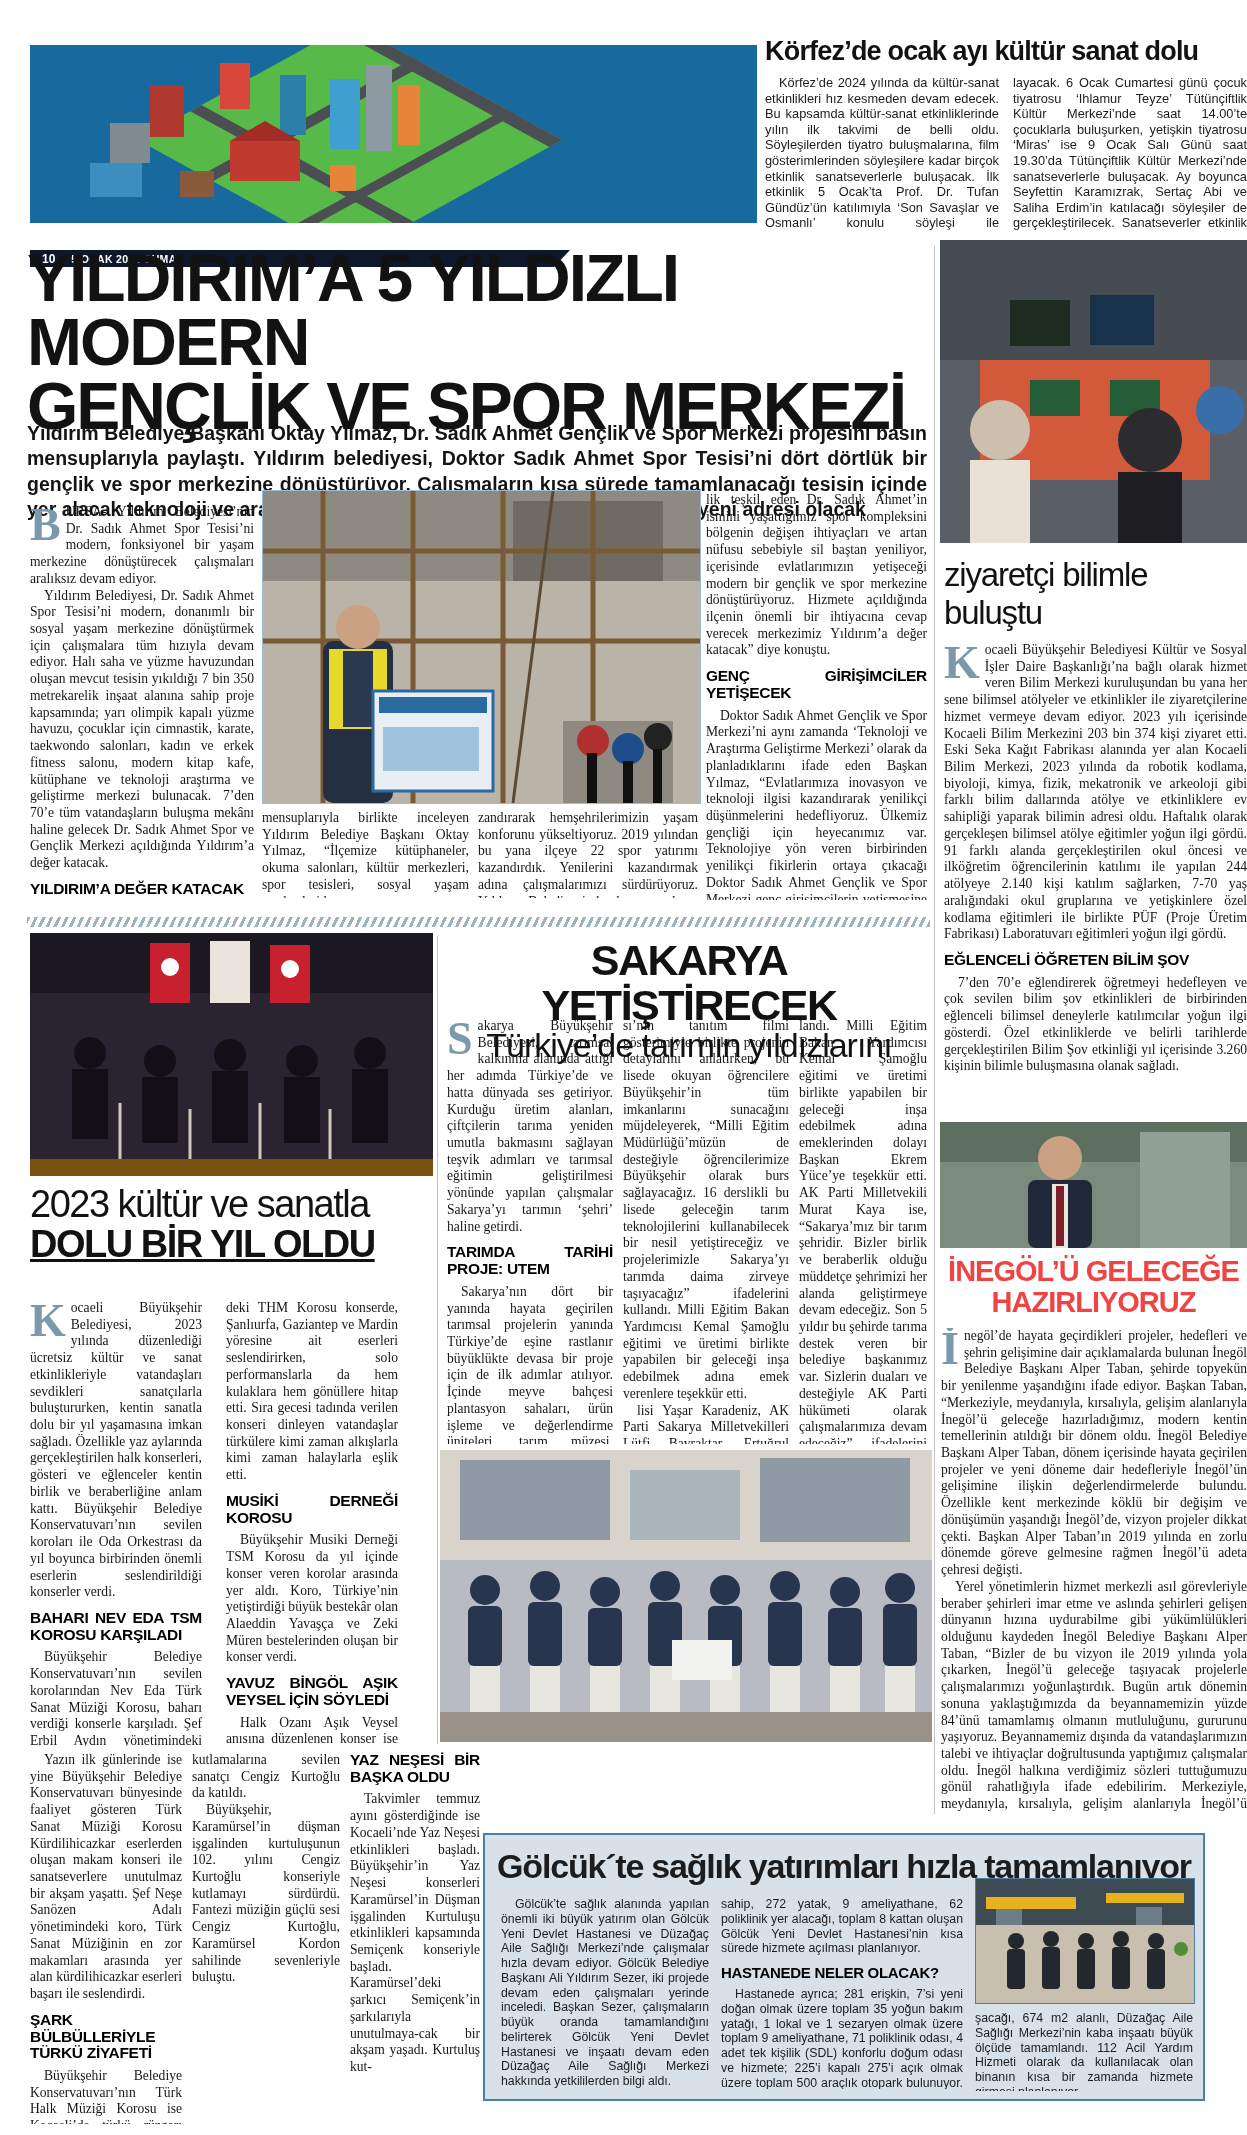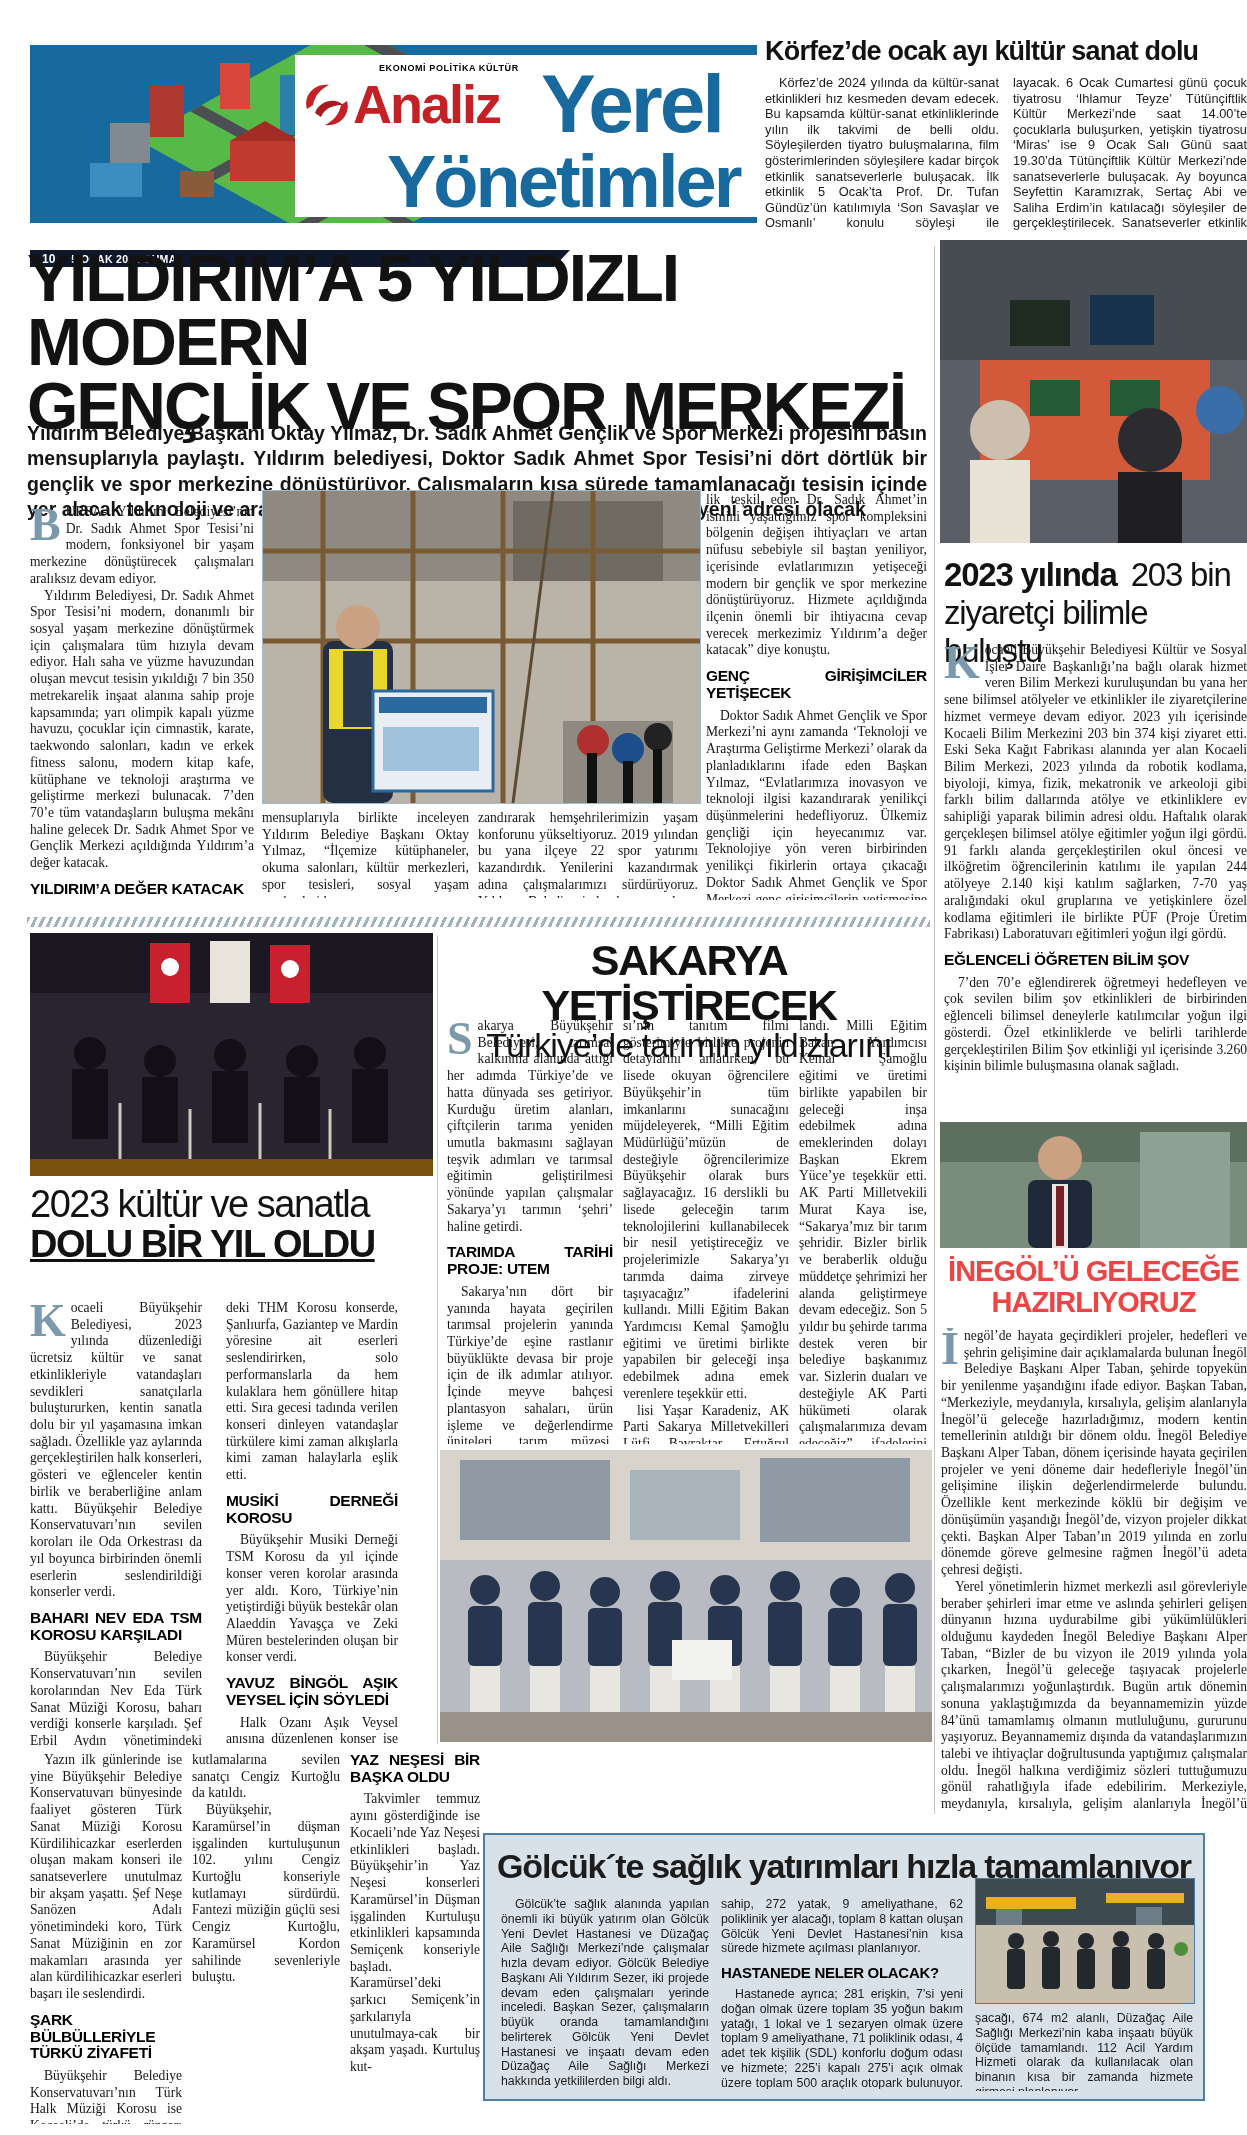--- a/index.html
+++ b/index.html
@@ -46,31 +46,20 @@
         <rect x="368" y="40" width="22" height="60" fill="#e8833a"></rect>
         <rect x="200" y="96" width="70" height="40" fill="#c03a30"></rect>
         <polygon points="200,96 235,76 270,96" fill="#a32c24"></polygon>
         <rect x="80" y="78" width="40" height="40" fill="#7f8a91"></rect>
         <rect x="60" y="118" width="52" height="34" fill="#3c8ec0"></rect>
         <rect x="300" y="120" width="26" height="26" fill="#e8833a"></rect>
         <rect x="150" y="126" width="34" height="26" fill="#8a5a3b"></rect>
       </g>
     </svg>
 
-    <div class="abs" style="left:265px;top:10px;width:462px;height:162px;background:#ffffff;">
-      <div class="abs sans" style="left:84px;top:8px;font-size:9px;font-weight:bold;letter-spacing:0.6px;color:#000;">EKONOMİ POLİTİKA KÜLTÜR</div>
-      <svg class="abs" style="left:6px;top:24px;" width="52" height="52" viewBox="0 0 52 52">
-        <path d="M6,30 C2,16 14,4 28,6 C20,10 14,16 12,26 Z" fill="#c42127"></path>
-        <path d="M46,22 C50,36 38,48 24,46 C32,42 38,36 40,26 Z" fill="#c42127"></path>
-        <path d="M14,34 C18,22 34,18 42,26 C34,26 24,28 20,38 Z" fill="#a51b20"></path>
-      </svg>
-      <div class="abs sans" style="left:58px;top:18px;font-size:54px;font-weight:800;letter-spacing:-2px;color:#c42127;">Analiz</div>
-      <div class="abs sans" style="left:246px;top:2px;font-size:82px;font-weight:800;letter-spacing:-3px;color:#17699e;">Yerel</div>
-      <div class="abs sans" style="left:92px;top:84px;font-size:74px;font-weight:800;letter-spacing:-3px;color:#17699e;">Yönetimler</div>
-    </div>
   </div>
 
   <div class="abs sans" style="left:30px;top:222px;width:540px;height:17px;background:#0f172a;color:#fff;
               clip-path:polygon(0 0,100% 0,calc(100% - 16px) 100%,0 100%);
               display:flex;align-items:center;gap:16px;padding-left:12px;box-sizing:border-box;margin-top:28px;">
     <span style="font-weight:800;font-size:12px;">10</span>
     <span style="font-size:10.5px;font-weight:bold;letter-spacing:0.3px;">5 OCAK 2024 CUMA</span>
   </div>
 
   <div class="abs" style="left:765px;top:20px;width:482px;height:218px;">
@@ -161,24 +150,20 @@
     <rect x="150" y="55" width="64" height="50" fill="#17324a"></rect>
     <rect x="90" y="140" width="50" height="36" fill="#245c38"></rect>
     <rect x="170" y="140" width="50" height="36" fill="#245c38"></rect>
     <circle cx="60" cy="190" r="30" fill="#cdbfae"></circle>
     <rect x="30" y="220" width="60" height="83" fill="#e8e2d6"></rect>
     <circle cx="210" cy="200" r="32" fill="#2c2c30"></circle>
     <rect x="178" y="232" width="64" height="71" fill="#1d1d22"></rect>
     <circle cx="280" cy="170" r="24" fill="#3a6ea8"></circle>
   </svg>
   <div class="abs sans" style="left:944px;top:556px;width:303px;font-size:33px;line-height:1.15;letter-spacing:-1.2px;color:#121212;">
-    <div>
-      <span style="font-weight:800;">2023 yılında</span>
-      <span style="font-weight:400;margin-left:6px;">203 bin</span>
-    </div>
     <div style="font-weight:400;">ziyaretçi bilimle buluştu</div>
   </div>
   <div class="abs serif jcol serifbody" style="left:944px;top:642px;width:303px;height:474px;">
     <span class="dropcap">K</span>
     <p class="np">ocaeli Büyükşehir Belediyesi Kültür ve Sosyal İşler Daire Başkanlığı’na bağlı olarak hizmet veren Bilim Merkezi kuruluşundan bu yana her sene bilimsel atölyeler ve etkinlikler ile ziyaretçilerine hizmet vermeye devam ediyor. 2023 yılı içerisinde Kocaeli Bilim Merkezini 203 bin 374 kişi ziyaret etti. Eski Seka Kağıt Fabrikası alanında yer alan Kocaeli Bilim Merkezi, 2023 yılında da robotik kodlama, biyoloji, kimya, fizik, mekatronik ve arkeoloji gibi farklı bilim dallarında atölye ve etkinliklere ev sahipliği yaparak bilimin adresi oldu. Haftalık olarak gerçekleşen bilimsel atölye eğitimler yoğun ilgi gördü. 91 farklı alanda gerçekleştirilen okul öncesi ve ilköğretim öğrencilerinin katılımı ile yapılan 244 atölyeye 2.140 kişi katılım sağlarken, 7-70 yaş aralığındaki okul gruplarına ve yetişkinlere özel kodlama eğitimleri ile birlikte PÜF (Proje Üretim Fabrikası) Laboratuvarı eğitimleri yoğun ilgi gördü.</p>
     <div class="sans subhead">EĞLENCELİ ÖĞRETEN BİLİM ŞOV</div>
     <p class="tp">7’den 70’e eğlendirerek öğretmeyi hedefleyen ve çok sevilen bilim şov etkinlikleri de birbirinden eğlenceli bilimsel deneylerle katılımcılar yoğun ilgi gösterdi. Özel etkinliklerde ve belirli tarihlerde gerçekleştirilen Bilim Şov etkinliği yıl içerisinde 3.260 kişinin bilimle buluşmasına olanak sağladı.</p>
   </div>
 
   <svg class="abs photo" style="left:30px;top:933px;" width="403" height="243" viewBox="0 0 403 243">

